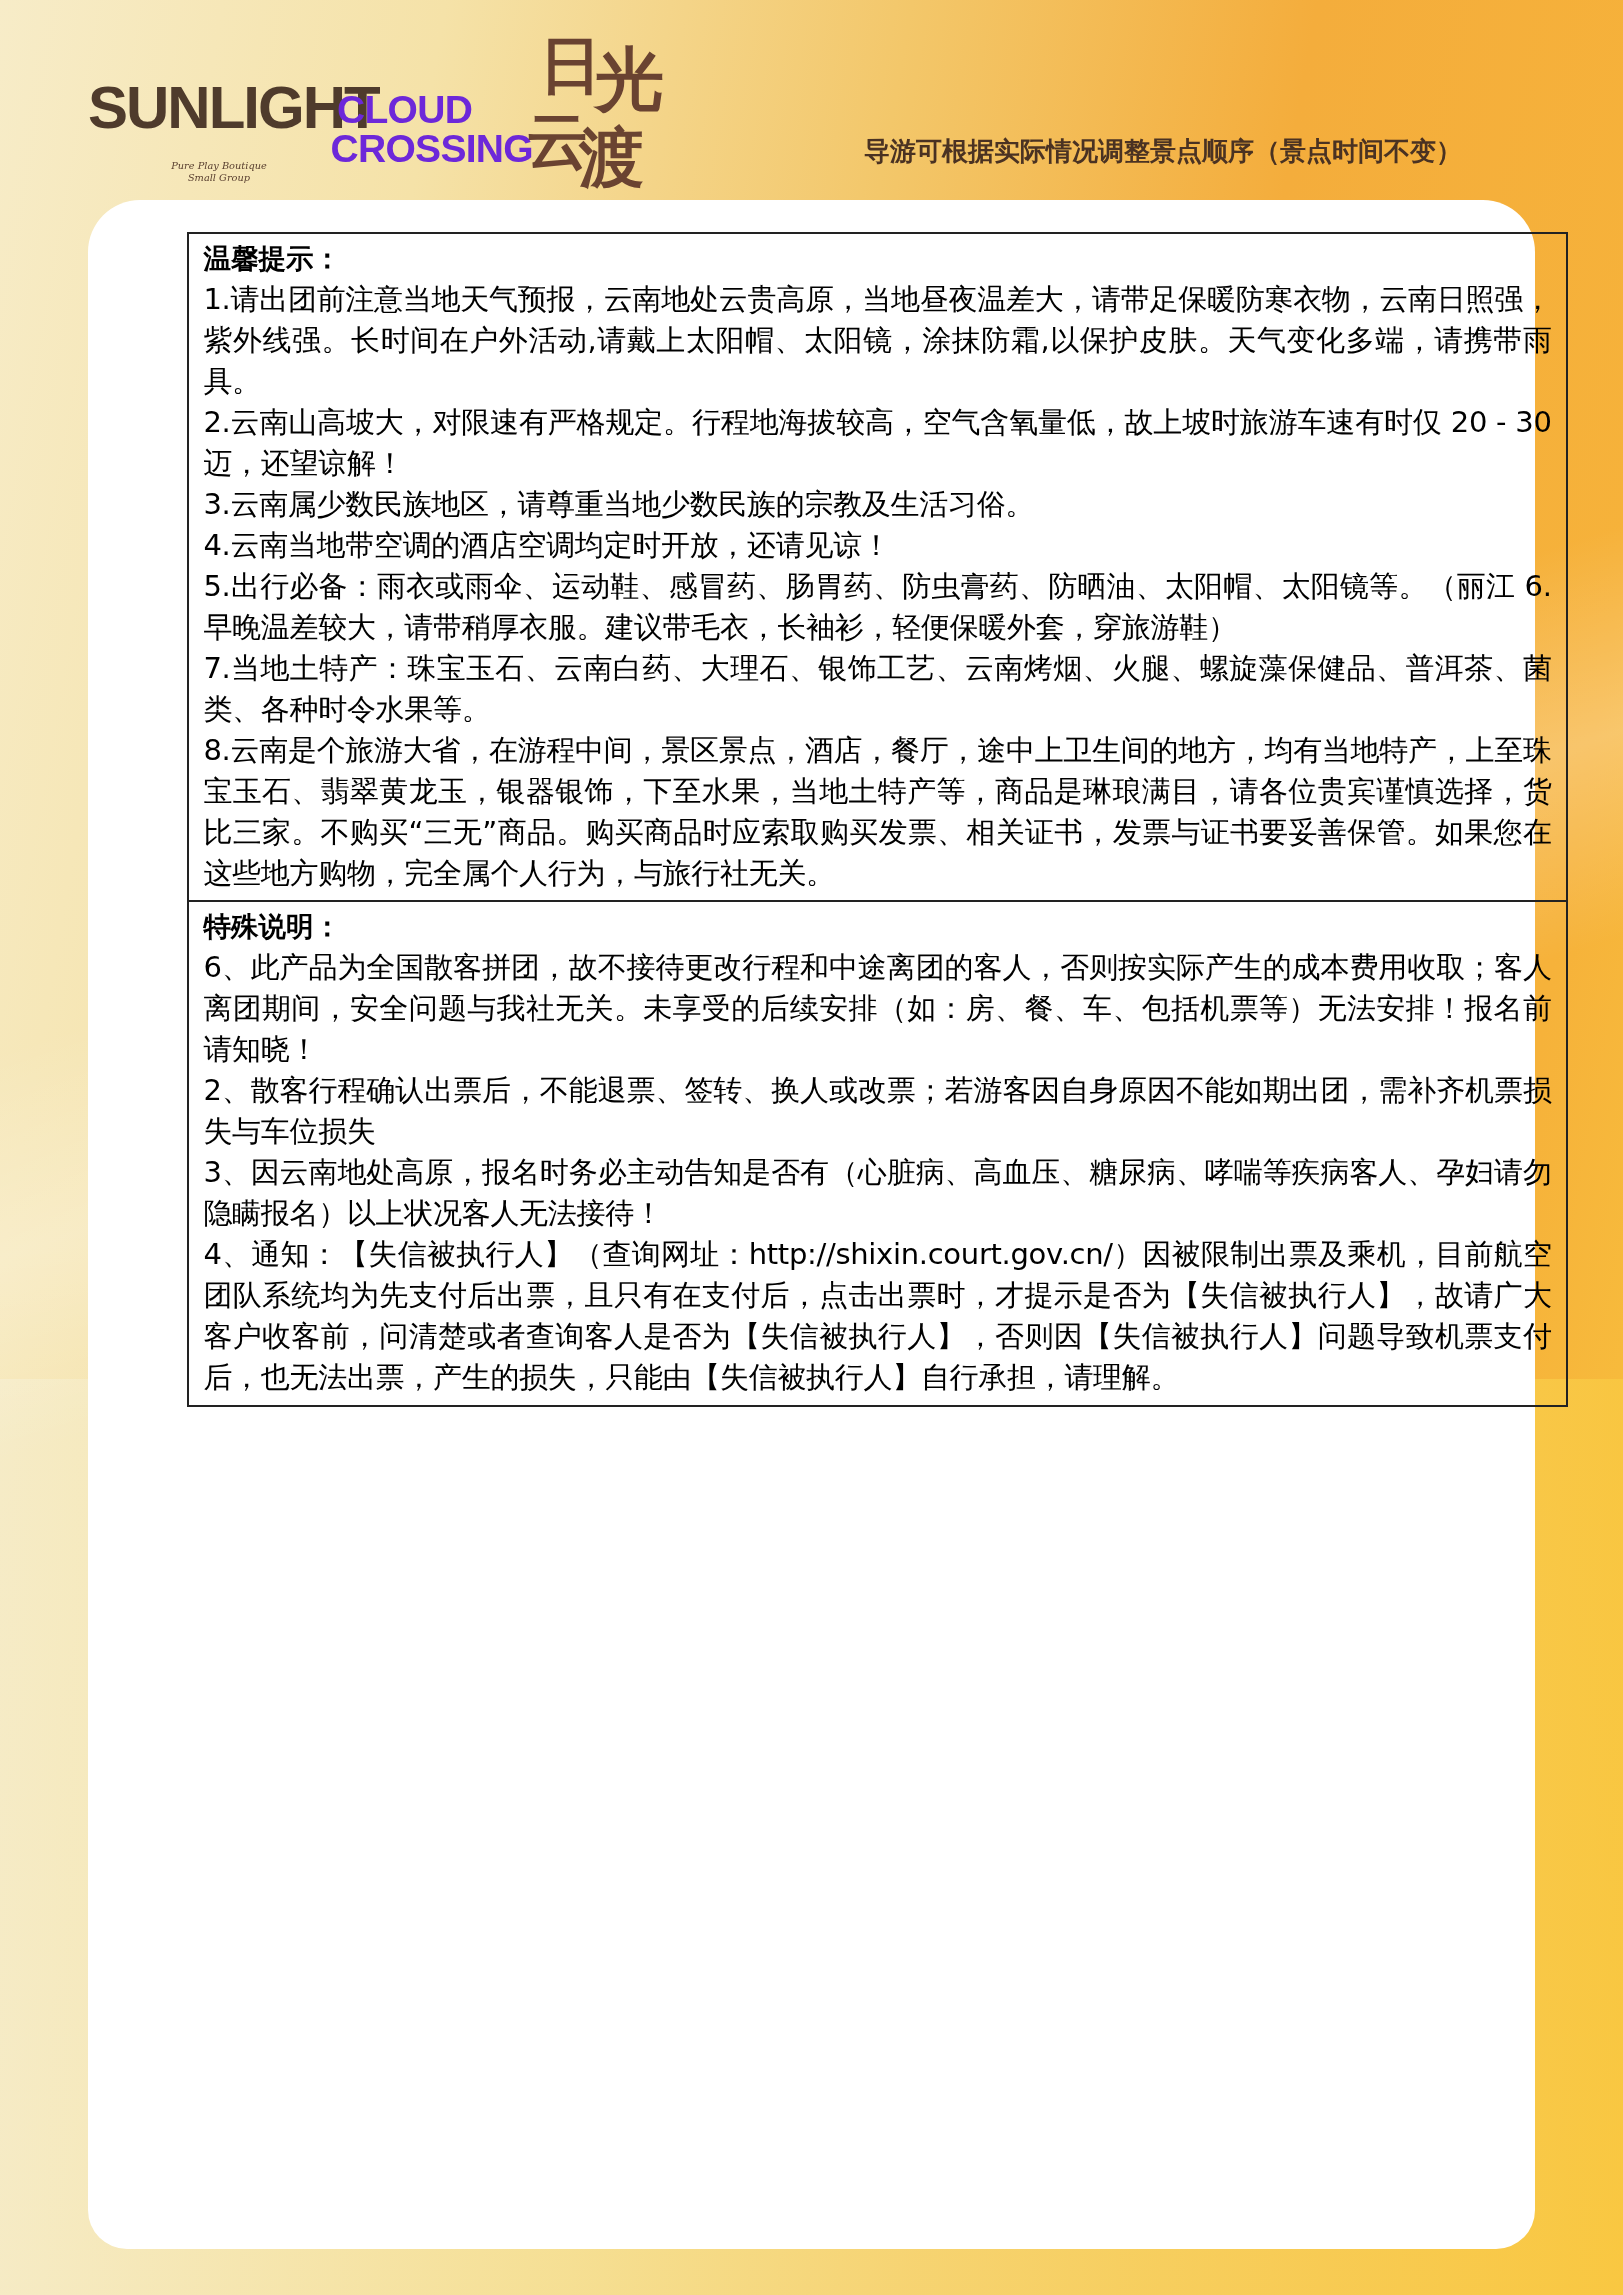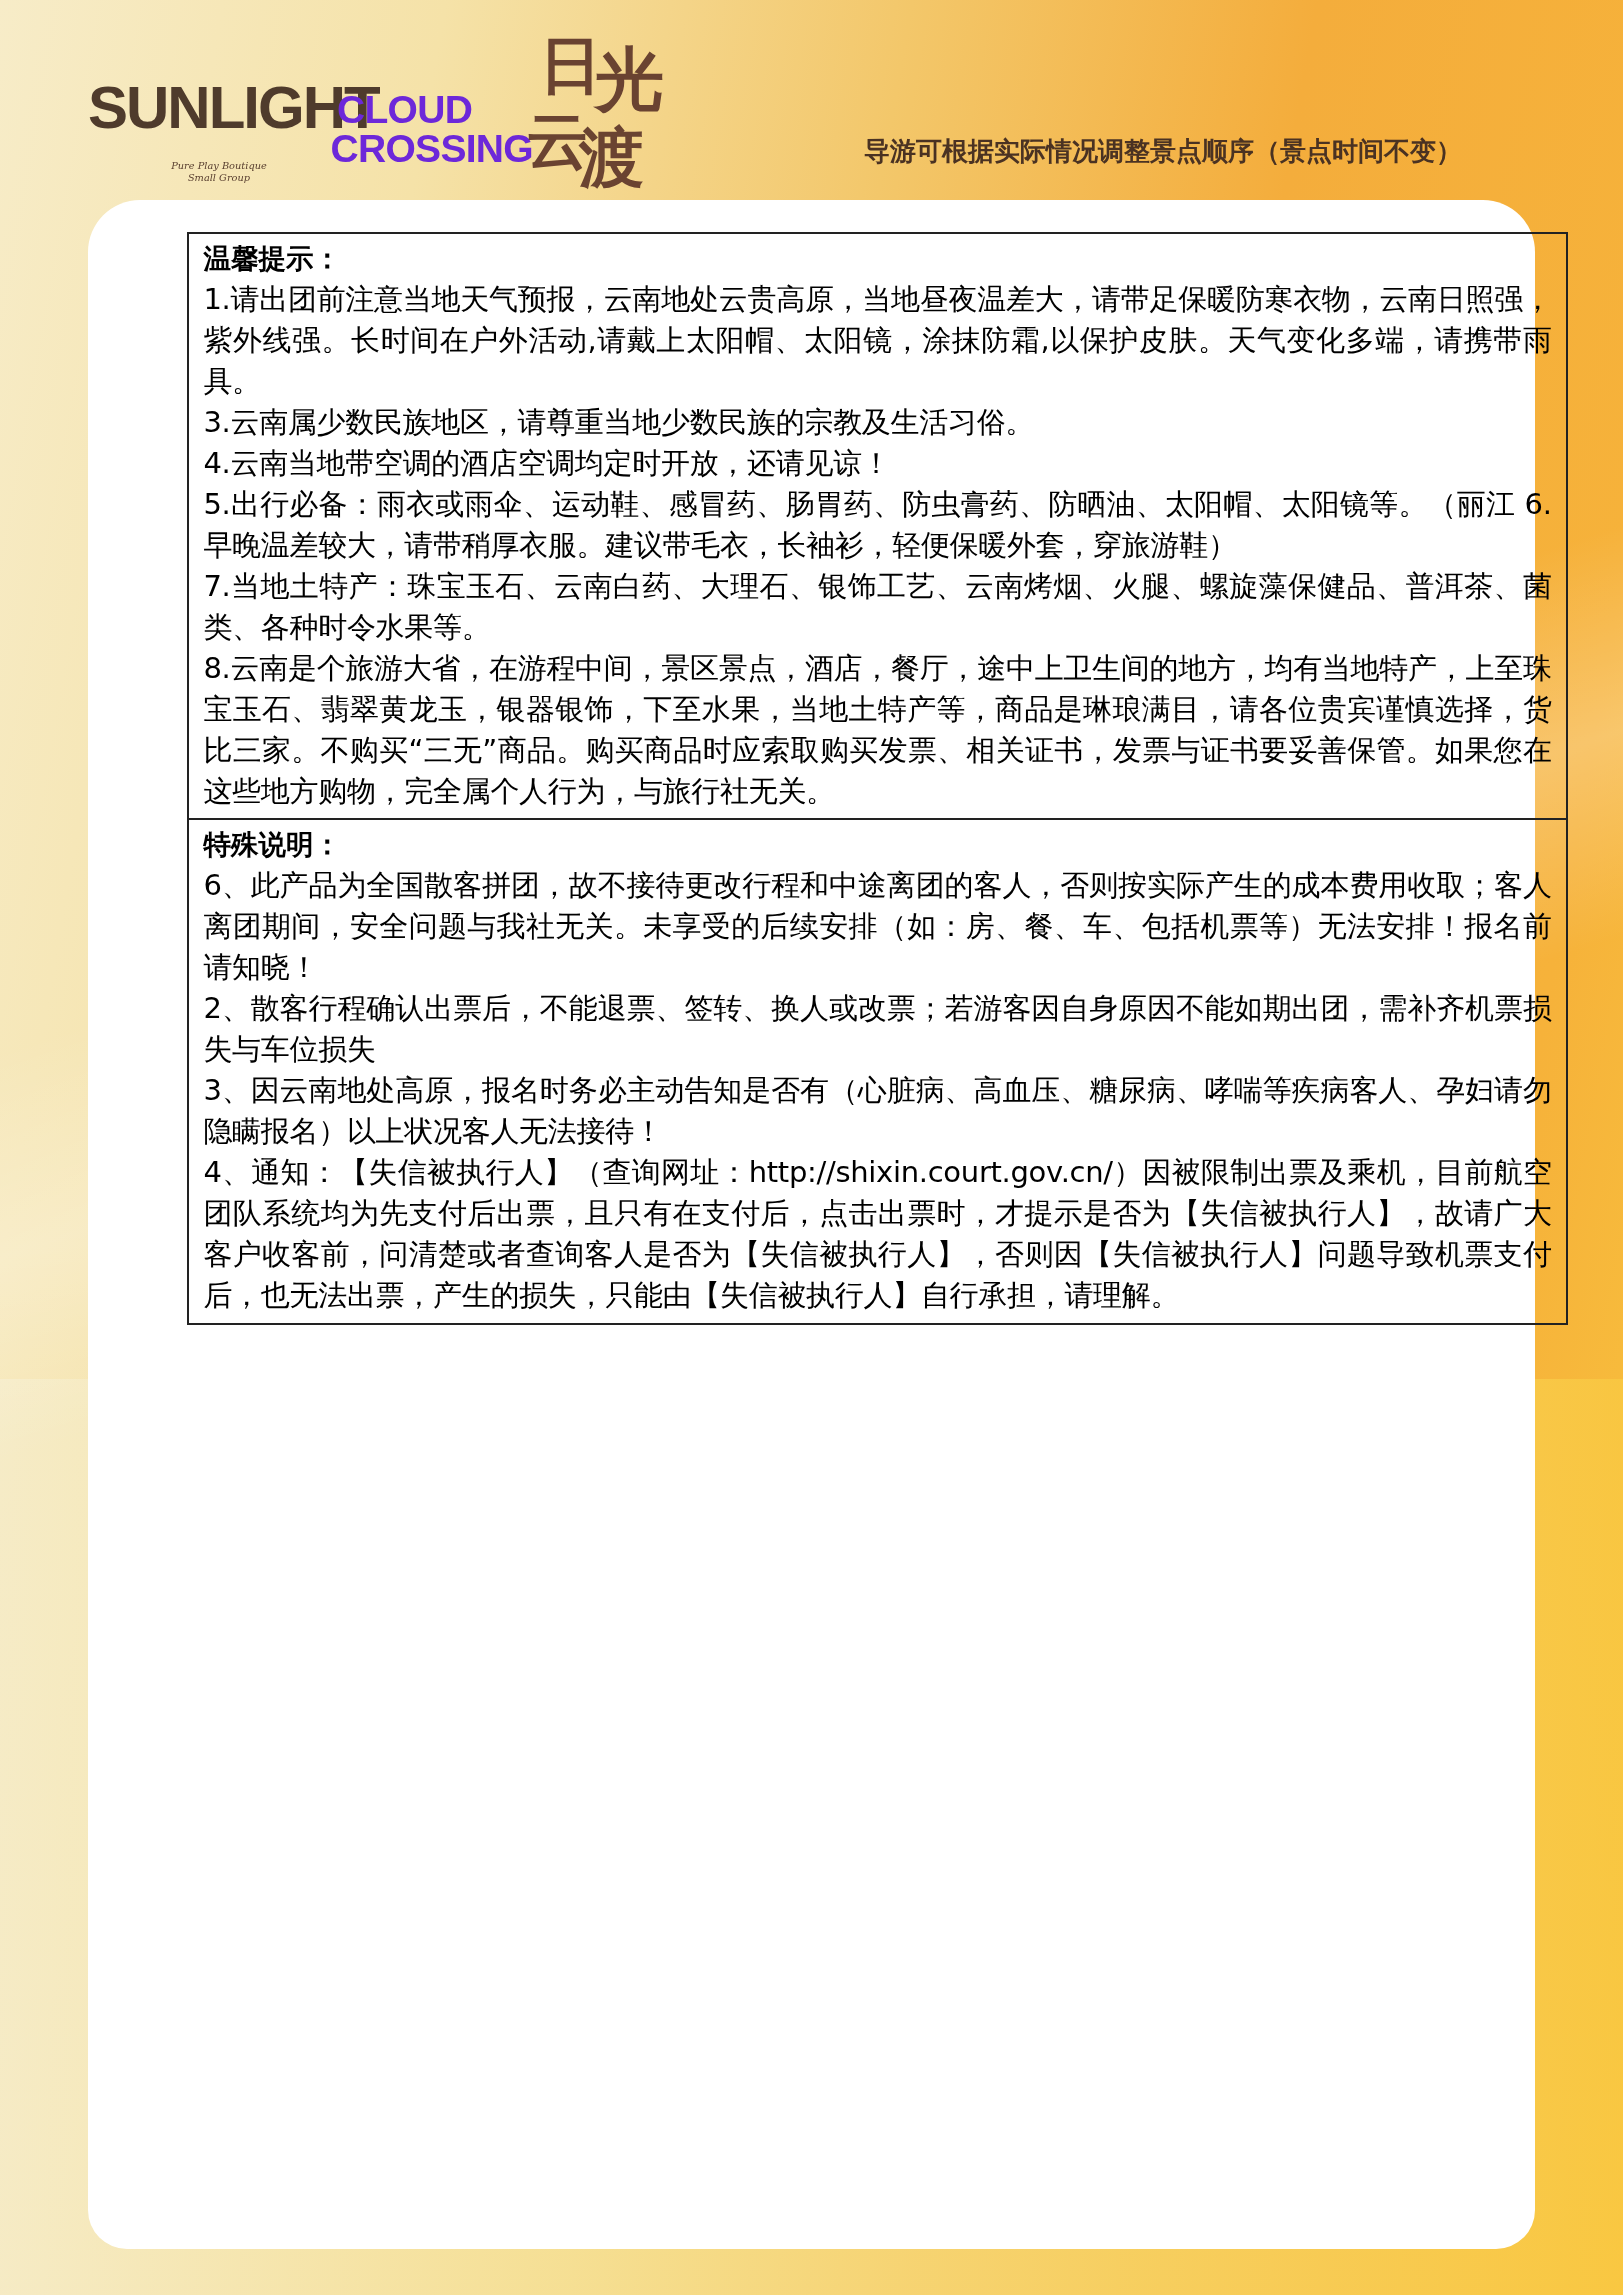--- a/index.html
+++ b/index.html
@@ -89,20 +89,21 @@
   </div>
   <div class="tagline">导游可根据实际情况调整景点顺序（景点时间不变）</div>
 </div>
 
 <div class="card"></div>
 
 <div class="notice-table">
   <div class="section">
     <div class="section-title">温馨提示：</div>
     <div class="para">1.请出团前注意当地天气预报，云南地处云贵高原，当地昼夜温差大，请带足保暖防寒衣物，云南日照强，紫外线强。长时间在户外活动,请戴上太阳帽、太阳镜，涂抹防霜,以保护皮肤。天气变化多端，请携带雨具。</div>
+    <div class="para">2.云南山高坡大，对限速有严格规定。行程地海拔较高，空气含氧量低，故上坡时旅游车速有时仅 20 - 30 迈，还望谅解！</div>
     <div class="para">3.云南属少数民族地区，请尊重当地少数民族的宗教及生活习俗。</div>
     <div class="para">4.云南当地带空调的酒店空调均定时开放，还请见谅！</div>
     <div class="para">5.出行必备：雨衣或雨伞、运动鞋、感冒药、肠胃药、防虫膏药、防晒油、太阳帽、太阳镜等。（丽江 6.早晚温差较大，请带稍厚衣服。建议带毛衣，长袖衫，轻便保暖外套，穿旅游鞋）</div>
     <div class="para">7.当地土特产：珠宝玉石、云南白药、大理石、银饰工艺、云南烤烟、火腿、螺旋藻保健品、普洱茶、菌类、各种时令水果等。</div>
     <div class="para">8.云南是个旅游大省，在游程中间，景区景点，酒店，餐厅，途中上卫生间的地方，均有当地特产，上至珠宝玉石、翡翠黄龙玉，银器银饰，下至水果，当地土特产等，商品是琳琅满目，请各位贵宾谨慎选择，货比三家。不购买“三无”商品。购买商品时应索取购买发票、相关证书，发票与证书要妥善保管。如果您在这些地方购物，完全属个人行为，与旅行社无关。</div>
   </div>
   <div class="section">
     <div class="section-title">特殊说明：</div>
     <div class="para">6、此产品为全国散客拼团，故不接待更改行程和中途离团的客人，否则按实际产生的成本费用收取；客人离团期间，安全问题与我社无关。未享受的后续安排（如：房、餐、车、包括机票等）无法安排！报名前请知晓！</div>
     <div class="para">2、散客行程确认出票后，不能退票、签转、换人或改票；若游客因自身原因不能如期出团，需补齐机票损失与车位损失</div>

